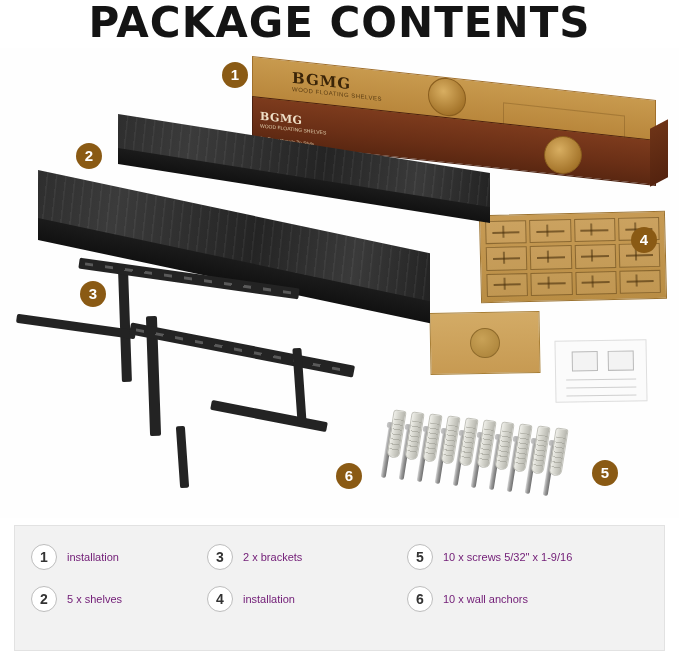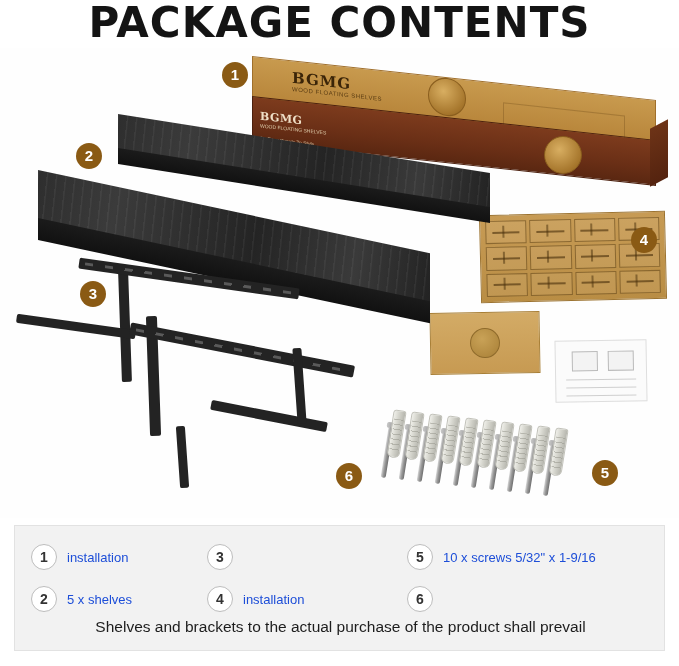--- a/index.html
+++ b/index.html
@@ -346,22 +346,22 @@
     background: #ffffff;
     border: 1px solid #bdbdbd;
     box-sizing: border-box;
     color: #333;
     font-size: 14px;
     font-weight: bold;
     text-align: center;
     line-height: 24px;
   }
   .legend-text {
-    font-size: 13px;
-    color: #1d4ed8;
+    font-size: 11px;
+    color: #701a75;
   }
   .legend-note {
     position: absolute;
     left: 0;
     top: 92px;
     width: 651px;
     text-align: center;
     font-size: 15.5px;
     color: #1d1d1d;
   }
@@ -541,39 +541,40 @@
   <div class="legend">
     <div class="legend-grid">
 
       <div class="legend-item">
         <div class="legend-badge">1</div>
         <div class="legend-text">installation</div>
       </div>
 
       <div class="legend-item">
         <div class="legend-badge">3</div>
+        <div class="legend-text">2 x brackets</div>
       </div>
 
       <div class="legend-item">
         <div class="legend-badge">5</div>
         <div class="legend-text">10 x screws 5/32" x 1-9/16</div>
       </div>
 
       <div class="legend-item">
         <div class="legend-badge">2</div>
         <div class="legend-text">5 x shelves</div>
       </div>
 
       <div class="legend-item">
         <div class="legend-badge">4</div>
         <div class="legend-text">installation</div>
       </div>
 
       <div class="legend-item">
         <div class="legend-badge">6</div>
-      </div>
-
-    </div>
-
-    <div class="legend-note">Shelves and brackets to the actual purchase of the product shall prevail</div>
+        <div class="legend-text">10 x wall anchors</div>
+      </div>
+
+    </div>
+
   </div>
 
 </div>
 
 </body></html>

